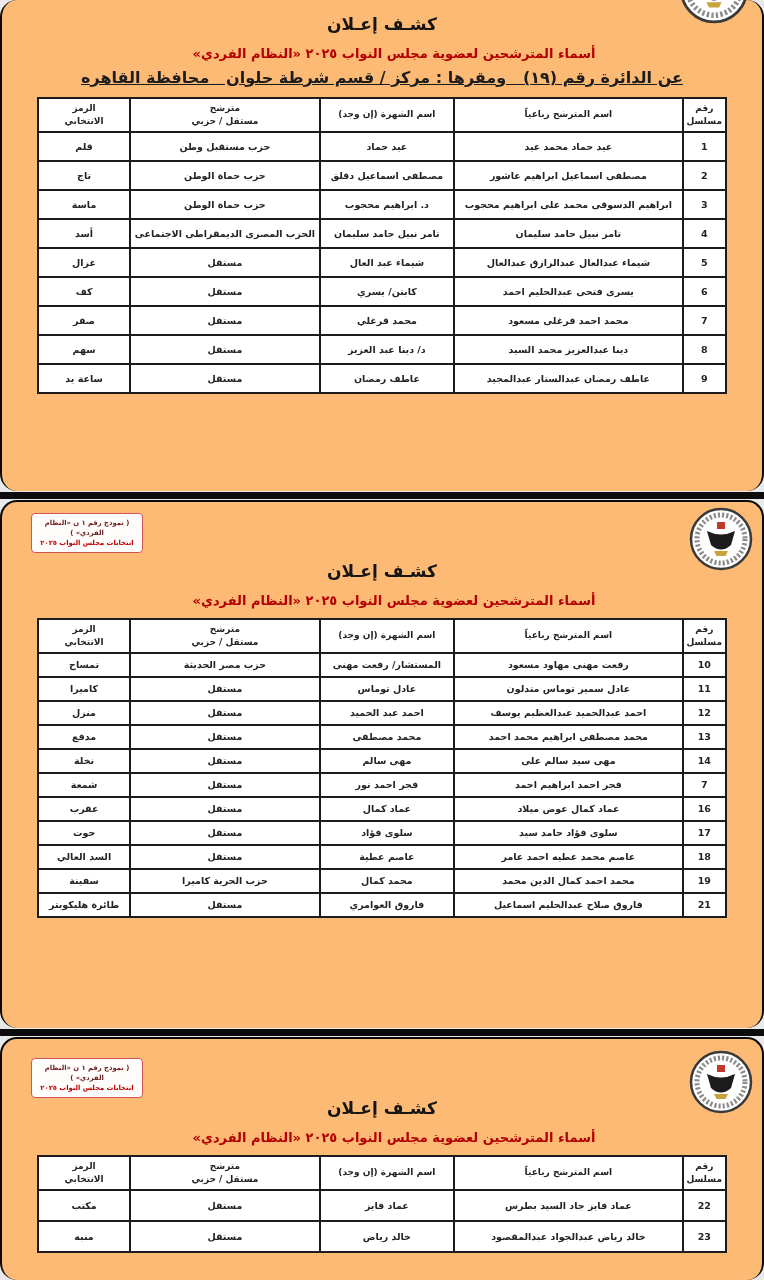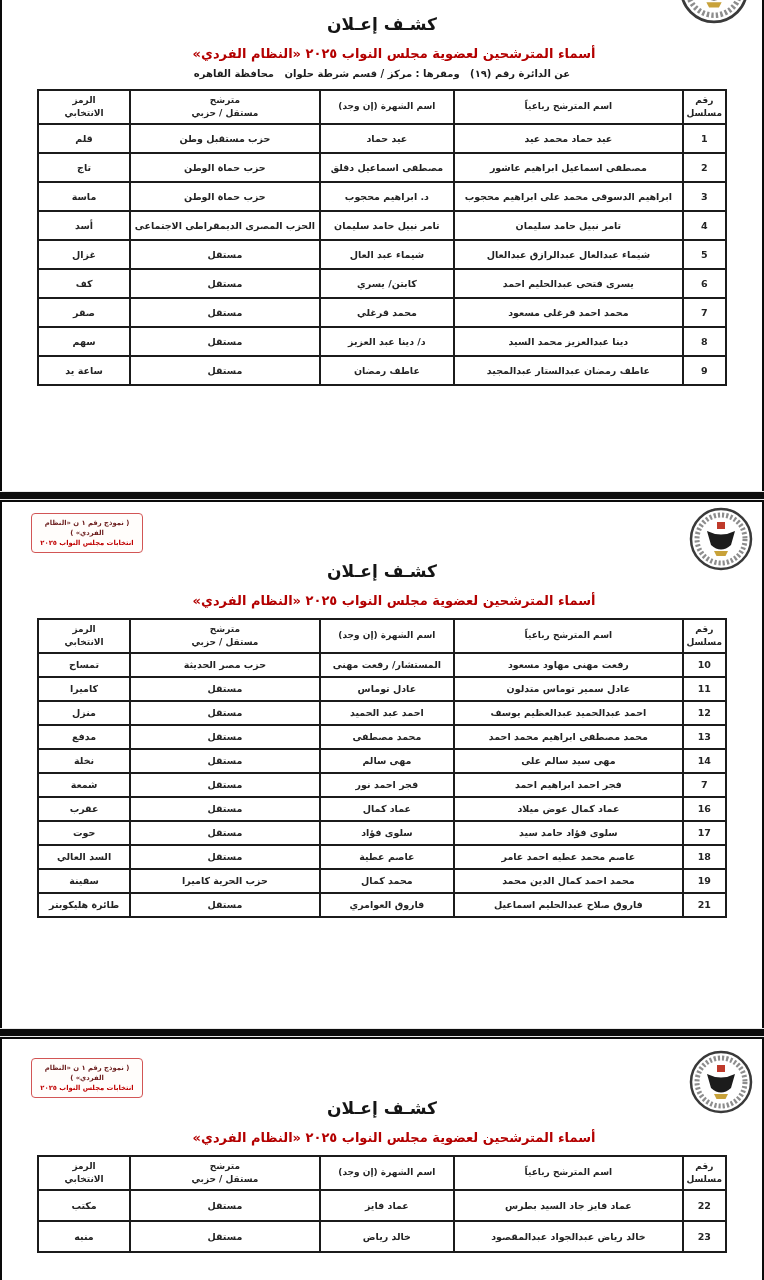--- a/index.html
+++ b/index.html
@@ -5,45 +5,46 @@
   html,body{margin:0;padding:0;}
   body{
     width:764px;
     background:#e9e9e9;
     font-family:"DejaVu Sans", sans-serif;
     direction:rtl;
   }
   .sheet{ width:764px; }
   .page{
     position:relative;
-    background:#ffffff;
+    background:#fdba74;
     overflow:hidden;
     box-sizing:border-box;
     border-left:2px solid #0a0a0a;
     border-right:2px solid #0a0a0a;
+    border-radius:17px;
   }
   .page1{ height:491px; }
   .page2{ height:528px; border-top:2px solid #0a0a0a; }
   .page3{ height:243px; border-top:2px solid #0a0a0a; }
   .band{ height:7px; background:#0c0c0c; margin:1px 0; }
 
   .doc-title{
     text-align:center; font-weight:bold; font-size:17px; color:#151515;
     letter-spacing:0.5px;
   }
   .page1 .doc-title{ padding-top:3px; }
   .page2 .doc-title, .page3 .doc-title{ padding-top:48px; }
   .doc-subtitle{
     text-align:center; font-weight:bold; font-size:13px; color:#b30000;
     margin-top:9px;
     padding-left:24px;
   }
   .district-line{
-    text-align:center; font-weight:bold; font-size:10px; color:#1d1d1d;
-    margin-top:7px; white-space:pre-wrap;
+    text-align:center; font-weight:bold; font-size:16px; color:#1d1d1d;
+    margin-top:7px; white-space:pre-wrap;text-decoration:underline;
   }
 
   table.cand{
     width:690px; margin:10px auto 0 auto;
     border-collapse:collapse; table-layout:fixed;
     background:#fff;
   }
   table.cand th, table.cand td{
     border:2px solid #1b1b1b;
     text-align:center; vertical-align:middle;

